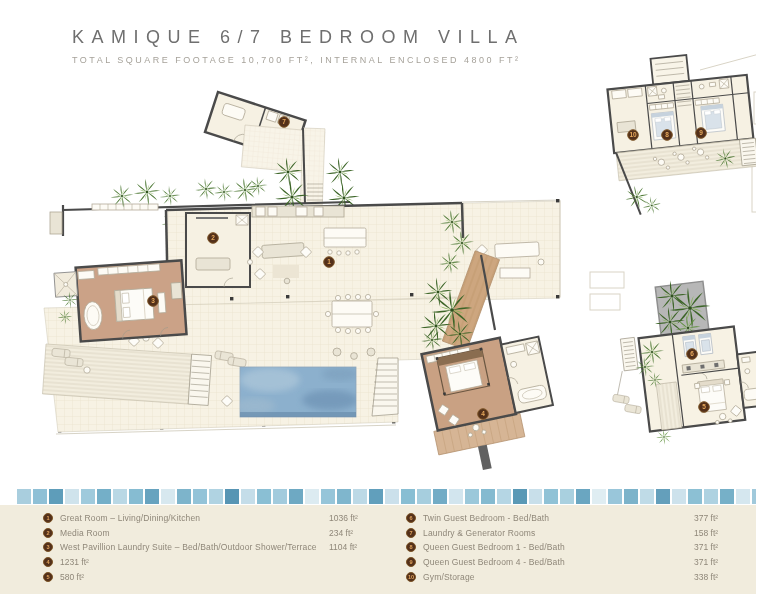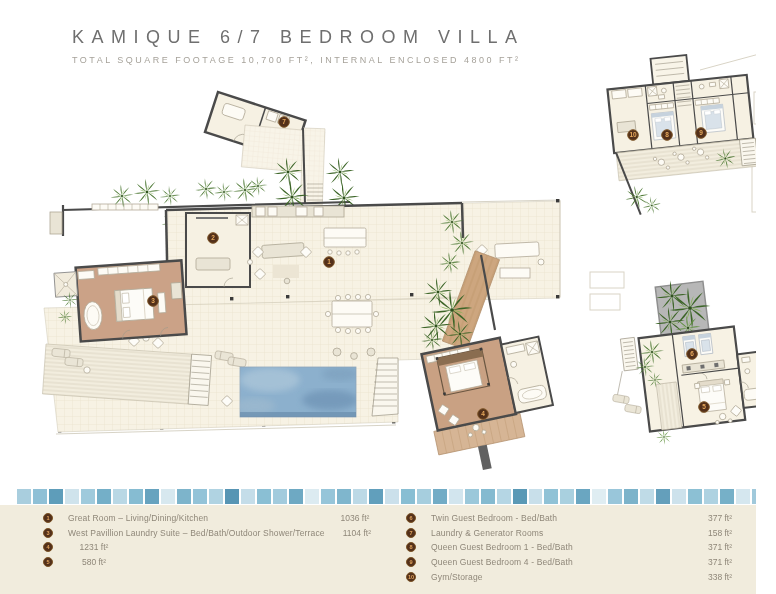--- a/index.html
+++ b/index.html
@@ -24,26 +24,26 @@
   .badge circle{fill:#53301a;stroke:#7d5527;stroke-width:1;}
   .badge text{fill:#e8a95c;font:700 6.5px "Liberation Sans",sans-serif;text-anchor:middle;}
   
   .mosaic{position:absolute;left:17px;top:489px;width:749px;height:15px;display:flex;gap:2px;}
   .mosaic .tile{flex:1;height:100%;}
   
   .legend{position:absolute;left:0;top:505px;width:776px;height:89px;background:#f1ecdd;}
   .lcol{position:absolute;top:6px;}
   .lcol.c0{left:43px;width:338px;}
   .lcol.c1{left:406px;width:340px;}
-  .lrow{display:flex;align-items:center;height:14.6px;gap:8px;}
+  .lrow{display:flex;align-items:center;height:14.6px;}
   .lbadge{width:10px;height:10px;border-radius:50%;background:#53301a;color:#e2a35c;
           font-size:5.6px;font-weight:bold;display:flex;align-items:center;justify-content:center;
           margin-right:7px;flex:0 0 auto;border:1px solid #7d5527;box-sizing:border-box;}
   .llabel{flex:1;font-size:8.5px;letter-spacing:.15px;color:#8f8779;white-space:nowrap;}
-  .lvalue{width:52px;text-align:center;font-size:8.5px;color:#8f8779;white-space:nowrap;}
+  .lvalue{width:52px;text-align:left;font-size:8.5px;color:#8f8779;white-space:nowrap;}
 </style>
 </head>
 <body>
 
 <div class="page">
 
   <div class="hdr">
     <div class="title">KAMIQUE 6/7 BEDROOM VILLA</div>
     <div class="subtitle">TOTAL SQUARE FOOTAGE 10,700 FT², INTERNAL ENCLOSED 4800 FT²</div>
   </div>
@@ -545,20 +545,25 @@
     </div>
 
   <div class="legend">
     <div class="lcol c0">
       <div class="lrow">
         <span class="lbadge">1</span>
         <span class="llabel">Great Room – Living/Dining/Kitchen</span>
         <span class="lvalue">1036 ft²</span>
       </div>
       <div class="lrow">
+        <span class="lbadge">2</span>
+        <span class="llabel">Media Room</span>
+        <span class="lvalue">234 ft²</span>
+      </div>
+      <div class="lrow">
         <span class="lbadge">3</span>
         <span class="llabel">West Pavillion Laundry Suite –  Bed/Bath/Outdoor Shower/Terrace</span>
         <span class="lvalue">1104 ft²</span>
       </div>
       <div class="lrow">
         <span class="lbadge">4</span>
         <span class="lvalue">1231 ft²</span>
       </div>
       <div class="lrow">
         <span class="lbadge">5</span>

